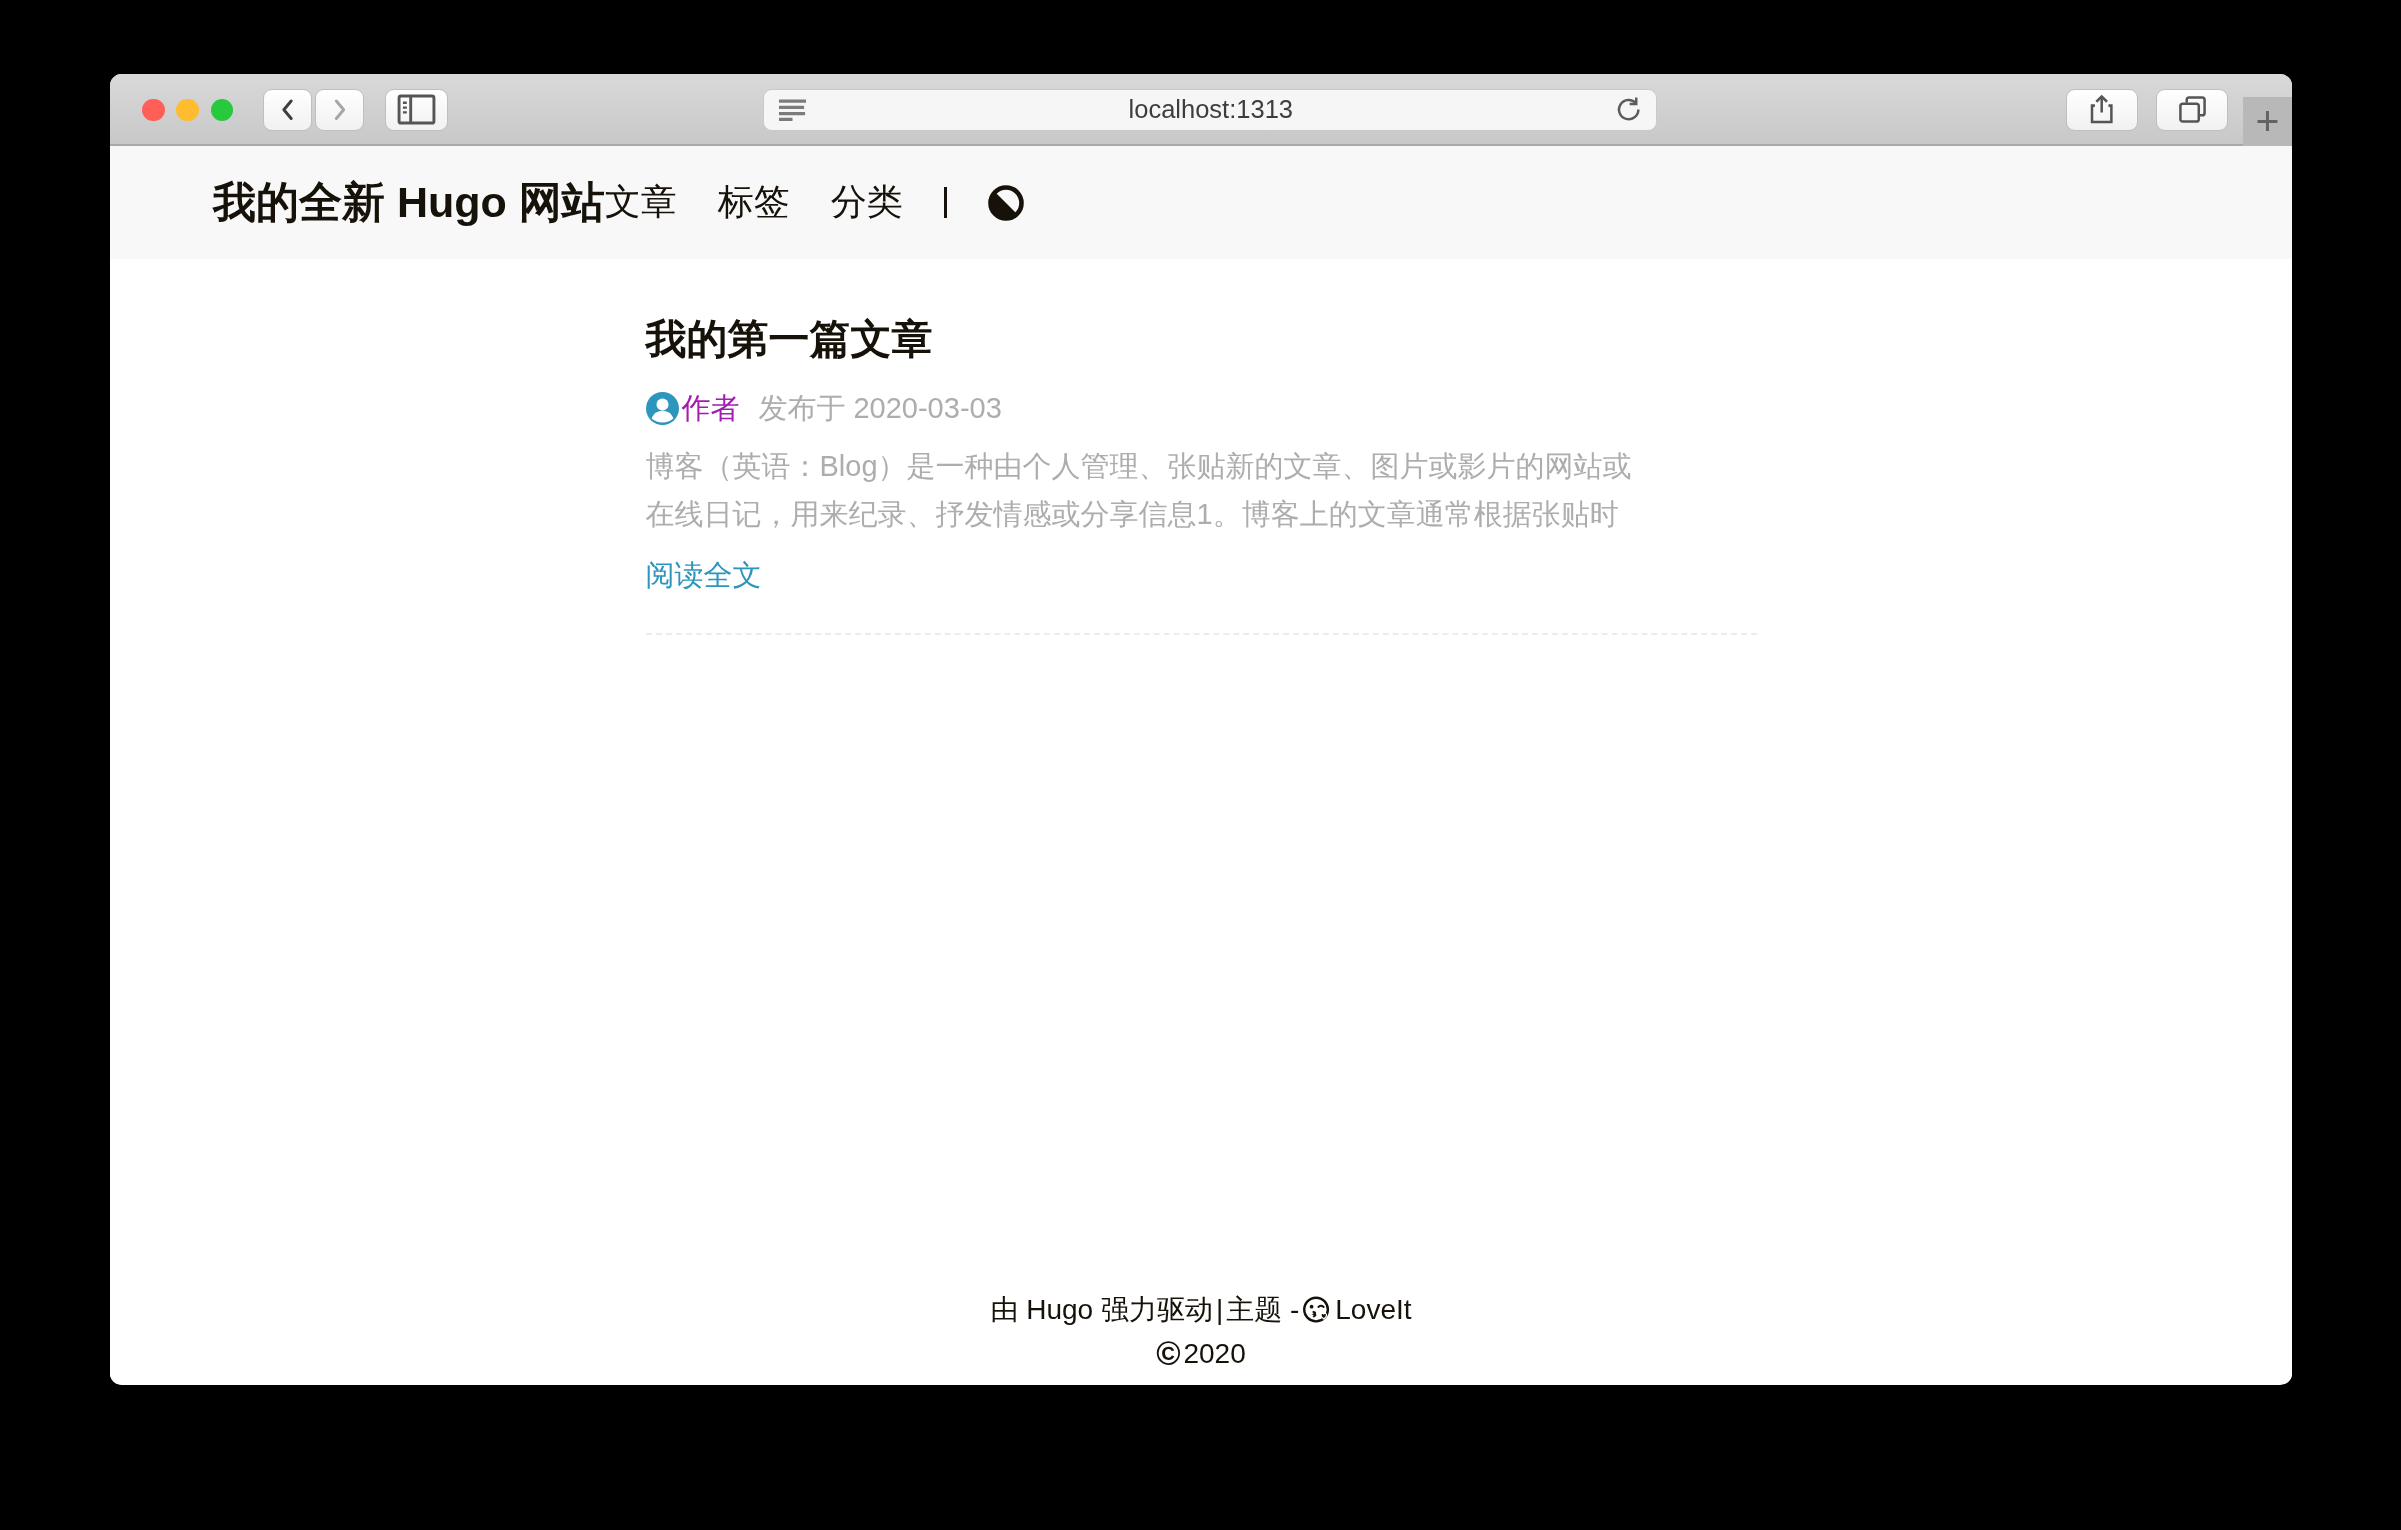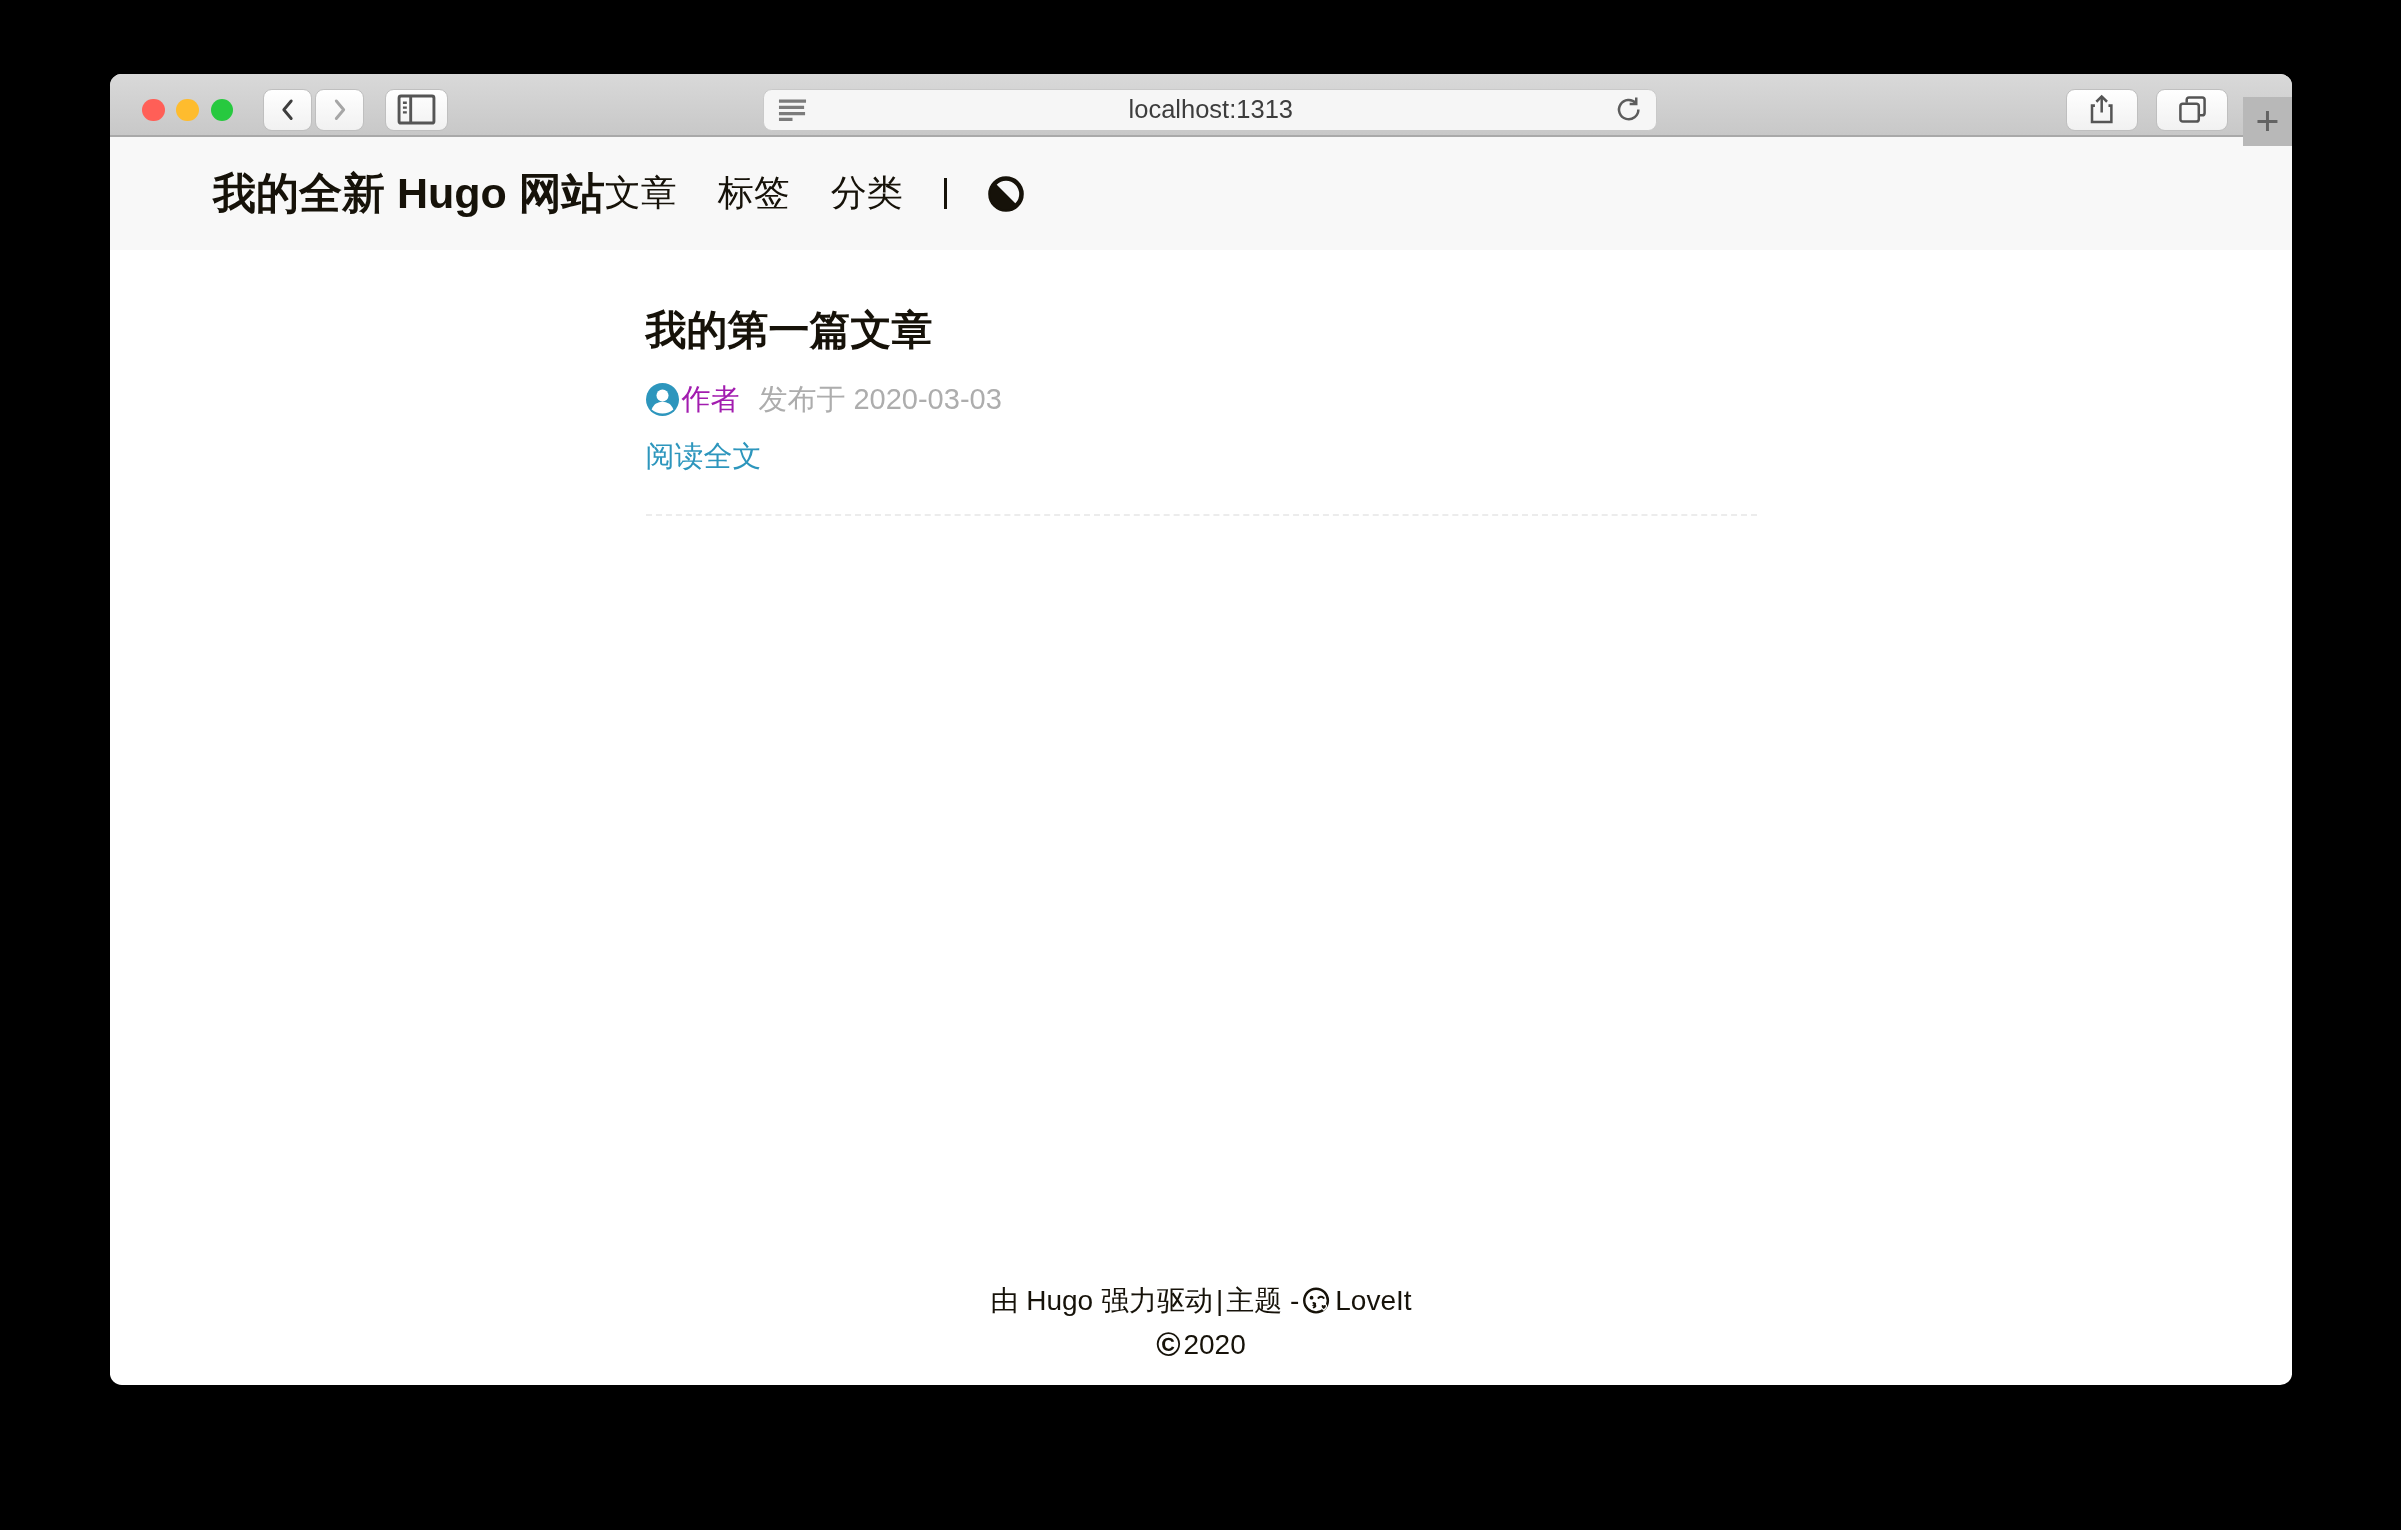--- a/index.html
+++ b/index.html
@@ -4,21 +4,21 @@
 <style>
   * { box-sizing: border-box; margin: 0; padding: 0; }
   html, body { width: 2401px; height: 1531px; background: #000; overflow: hidden;
     font-family: "Liberation Sans", "DejaVu Sans", sans-serif; }
 
   .window { position: absolute; left: 110px; top: 74px; width: 2182px; height: 1311px;
     border-radius: 11.8px; overflow: hidden; background: #fff;
     box-shadow: 0 34px 98px rgba(0,0,0,.9); }
 
   
-  .toolbar { position: relative; height: 63px;
+  .toolbar { position: relative; height: 72px;
     background: linear-gradient(#d9d9d9, #c8c8c8);
     border-bottom: 2px solid #a9a9a9; }
   .traffic-lights { position: absolute; left: 32px; top: 24.5px; display: flex; gap: 11.8px; }
   .tl { width: 22.5px; height: 22.5px; border-radius: 50%; display: inline-block; }
 
   .tb-btn { position: absolute; top: 14.7px; height: 42px; border-radius: 8.8px;
     background: linear-gradient(#ffffff, #f1f1f1); border: 1px solid #bfbfbf;
     display: flex; align-items: center; justify-content: center; cursor: default; }
   .btn-back { left: 153px; width: 49px; }
   .btn-fwd  { left: 205px; width: 49px; }
@@ -177,20 +177,24 @@
               <path d="M5.8 27.2 C8 21.5 12 19.6 17 19.6 C22 19.6 26 21.5 28.2 27.2 A17 17 0 0 1 5.8 27.2 Z" fill="#fff"></path>
             </svg>
           </span>
           <a class="author">作者</a>
           <span class="pub">
             <span>发布于</span>
             <span>2020-03-03</span>
           </span>
         </div>
 
+        <div class="summary">
+          <div>博客（英语：Blog）是一种由个人管理、张贴新的文章、图片或影片的网站或</div>
+          <div>在线日记，用来纪录、抒发情感或分享信息1。博客上的文章通常根据张贴时</div>
+        </div>
 
         <a class="read-more">阅读全文</a>
         <div class="divider"></div>
       </article>
     </main>
 
     <footer>
       <div class="f-line1">
         <span>由 Hugo 强力驱动</span>
         <span>|</span>

